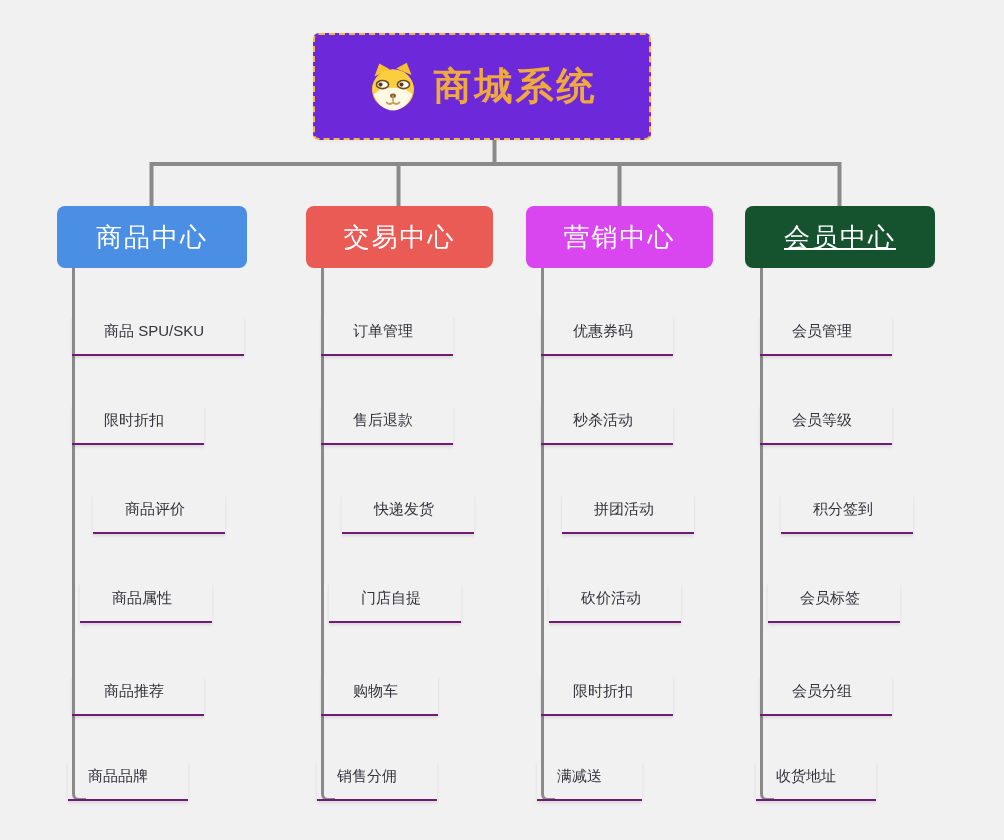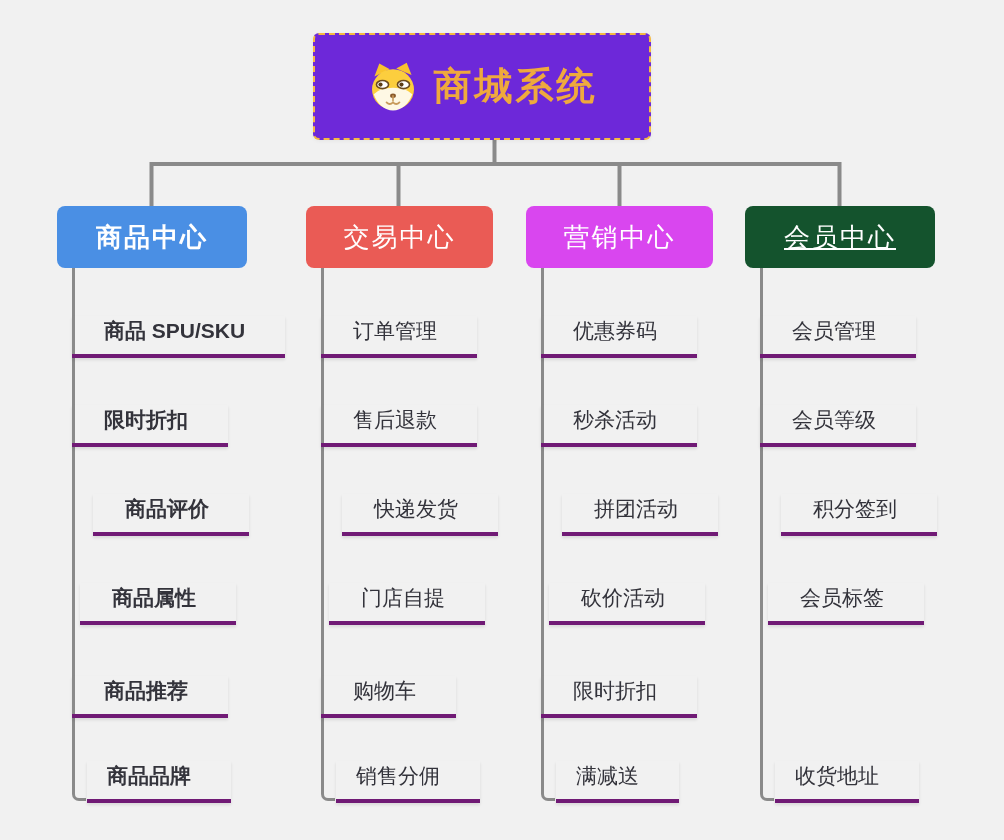--- a/index.html
+++ b/index.html
@@ -40,21 +40,21 @@
     font-size: 38px;
     font-weight: 600;
     letter-spacing: 3px;
     color: #EFA93D;
     white-space: nowrap;
   }
   .root-icon { width: 52px; height: 50px; flex: 0 0 auto; }
 
   
   .branch { position: absolute; top: 0; height: 840px; }
-  .b0 { left: 57px;  width: 190px; font-weight: bold; }
+  .b0 { left: 57px;  width: 190px; }
   .b1 { left: 306px; width: 187px; }
   .b2 { left: 526px; width: 187px; }
   .b3 { left: 745px; width: 190px; }
 
   .bnode {
     position: absolute;
     left: 0; top: 206px;
     width: 100%; height: 62px;
     box-sizing: border-box;
     border-radius: 8px;
@@ -74,33 +74,33 @@
     box-sizing: border-box;
     border-left: 3px solid #8A8A8A;
     border-bottom: 3px solid #8A8A8A;
     border-bottom-left-radius: 7px;
   }
 
   .leaf {
     position: absolute;
     left: 15px;
     white-space: nowrap;
-    font-size: 21px;
+    font-size: 15px;
     line-height: 30px;
     color: #33333B;
     padding: 0 40px 8px 32px;
-    border-bottom: 4px solid #701a75;
+    border-bottom: 2px solid #701a75;
     box-shadow: 0 2px 3px rgba(0,0,0,0.10);
   }
   .r1 { top: 316px; }
   .r2 { top: 405px; }
   .r3 { top: 494px; margin-left: 21px; }
   .r4 { top: 583px; margin-left: 8px; }
   .r5 { top: 676px; }
-  .r6 { top: 761px; left: 30px; padding-left: 20px; text-align: right; }
+  .r6 { top: 761px; left: 11px; padding-left: 20px; text-align: right; }
 </style>
 </head>
 <body>
 
 <div class="stage">
 
   <svg class="connectors" viewBox="0 0 1004 840" xmlns="http://www.w3.org/2000/svg">
     <g stroke="#8A8A8A" stroke-width="4" fill="none">
       <path d="M494.5,138 L494.5,166"></path>
       <path d="M151.5,208 L151.5,164 L839.5,164 L839.5,208"></path>
@@ -159,16 +159,17 @@
     <div class="leaf r6">满减送</div>
   </div>
 
   <div class="branch b3">
     <div class="trunk"></div>
     <div class="bnode" style="background: #14532d; text-decoration: underline;">会员中心</div>
     <div class="leaf r1">会员管理</div>
     <div class="leaf r2">会员等级</div>
     <div class="leaf r3">积分签到</div>
     <div class="leaf r4">会员标签</div>
+    <div class="leaf r5">会员分组</div>
     <div class="leaf r6">收货地址</div>
   </div>
 
 </div>
 
 </body></html>

